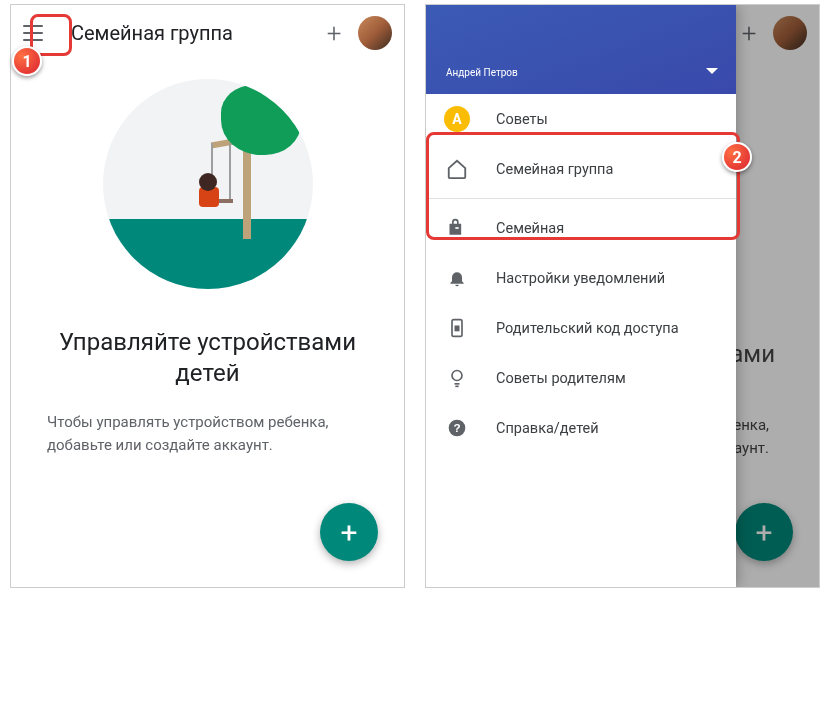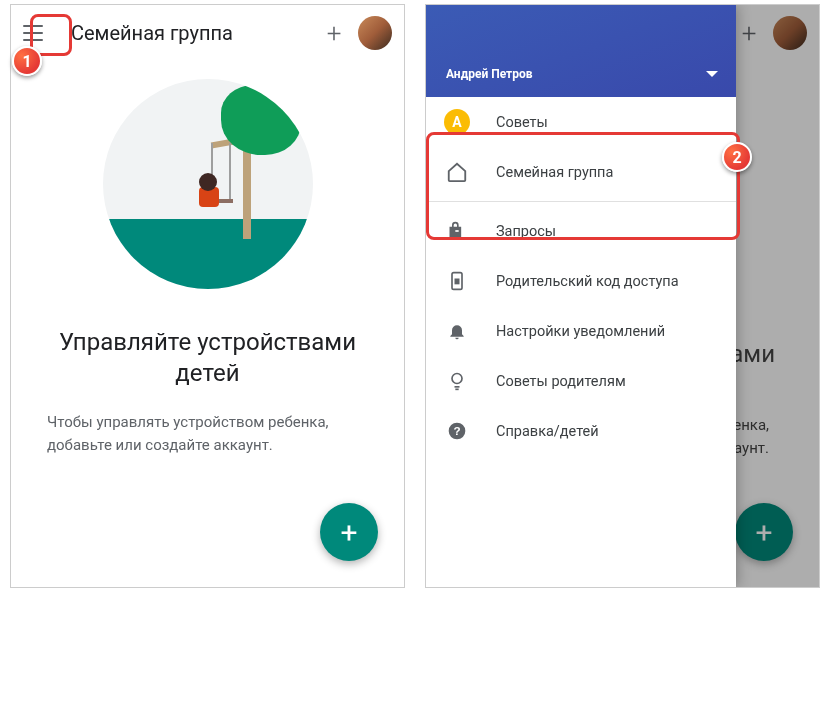--- a/index.html
+++ b/index.html
@@ -82,21 +82,21 @@
   .drawer {
     position:absolute; left:0; top:0; width:310px; height:100%;
     background:#fff; box-shadow:2px 0 12px rgba(0,0,0,0.25);
     display:flex; flex-direction:column;
   }
   .drawer-header {
     background:#3f51b5;
     background: linear-gradient(160deg,#3b5bb5 0%, #3949ab 100%);
     color:#fff; padding: 62px 20px 16px; position:relative;
   }
-  .drawer-header .name { font-size:12px; font-weight:700; }
+  .drawer-header .name { font-size:10px; font-weight:400; }
   .drawer-header .email { font-size:13px; opacity:0.9; margin-top:2px; }
   .drawer-header .caret {
     position:absolute; right:18px; bottom:20px;
     width:0;height:0;border-left:6px solid transparent;border-right:6px solid transparent;border-top:6px solid #fff;
   }
   .drawer-item {
     display:flex; align-items:center; height:50px;
     padding:0 18px; cursor:pointer; color:#3c4043; font-size:14.5px;
   }
   .drawer-item .icon { width:26px; height:26px; margin-right:26px; display:flex; align-items:center; justify-content:center; color:#5f6368; }
@@ -195,38 +195,38 @@
 
     <div class="drawer-sep"></div>
 
     <div class="drawer-item">
       <div class="icon">
         <svg width="20" height="20" viewBox="0 0 24 24" fill="#5f6368">
             <path d="M6 7V5a4 4 0 0 1 8 0v2h3v13H3V7h3zm2 0h4V5a2 2 0 0 0-4 0v2z"></path>
             <rect x="10" y="11" width="4" height="2" fill="#fff"></rect>
           </svg>
       </div>
-      <span>Запросы</span>
+      <span>Семейная</span>
+    </div>
+    <div class="drawer-item">
+      <div class="icon">
+        <svg width="20" height="20" viewBox="0 0 24 24" fill="#5f6368">
+            <path d="M12 22a2 2 0 0 0 2-2h-4a2 2 0 0 0 2 2zm6-6V11a6 6 0 1 0-12 0v5l-2 2v1h16v-1l-2-2z"></path>
+          </svg>
+      </div>
+      <span>Настройки уведомлений</span>
     </div>
     <div class="drawer-item">
       <div class="icon">
         <svg width="20" height="20" viewBox="0 0 24 24" fill="none" stroke="#5f6368" stroke-width="2">
             <rect x="6" y="2" width="12" height="20" rx="2"></rect>
             <rect x="10" y="10" width="4" height="5" fill="#5f6368"></rect>
           </svg>
       </div>
       <span>Родительский код доступа</span>
-    </div>
-    <div class="drawer-item">
-      <div class="icon">
-        <svg width="20" height="20" viewBox="0 0 24 24" fill="#5f6368">
-            <path d="M12 22a2 2 0 0 0 2-2h-4a2 2 0 0 0 2 2zm6-6V11a6 6 0 1 0-12 0v5l-2 2v1h16v-1l-2-2z"></path>
-          </svg>
-      </div>
-      <span>Настройки уведомлений</span>
     </div>
     <div class="drawer-item">
       <div class="icon">
         <svg width="20" height="20" viewBox="0 0 24 24" fill="none" stroke="#5f6368" stroke-width="2">
             <circle cx="12" cy="9" r="6"></circle>
             <line x1="9" y1="19" x2="15" y2="19"></line>
             <line x1="10" y1="22" x2="14" y2="22"></line>
           </svg>
       </div>
       <span>Советы родителям</span>

